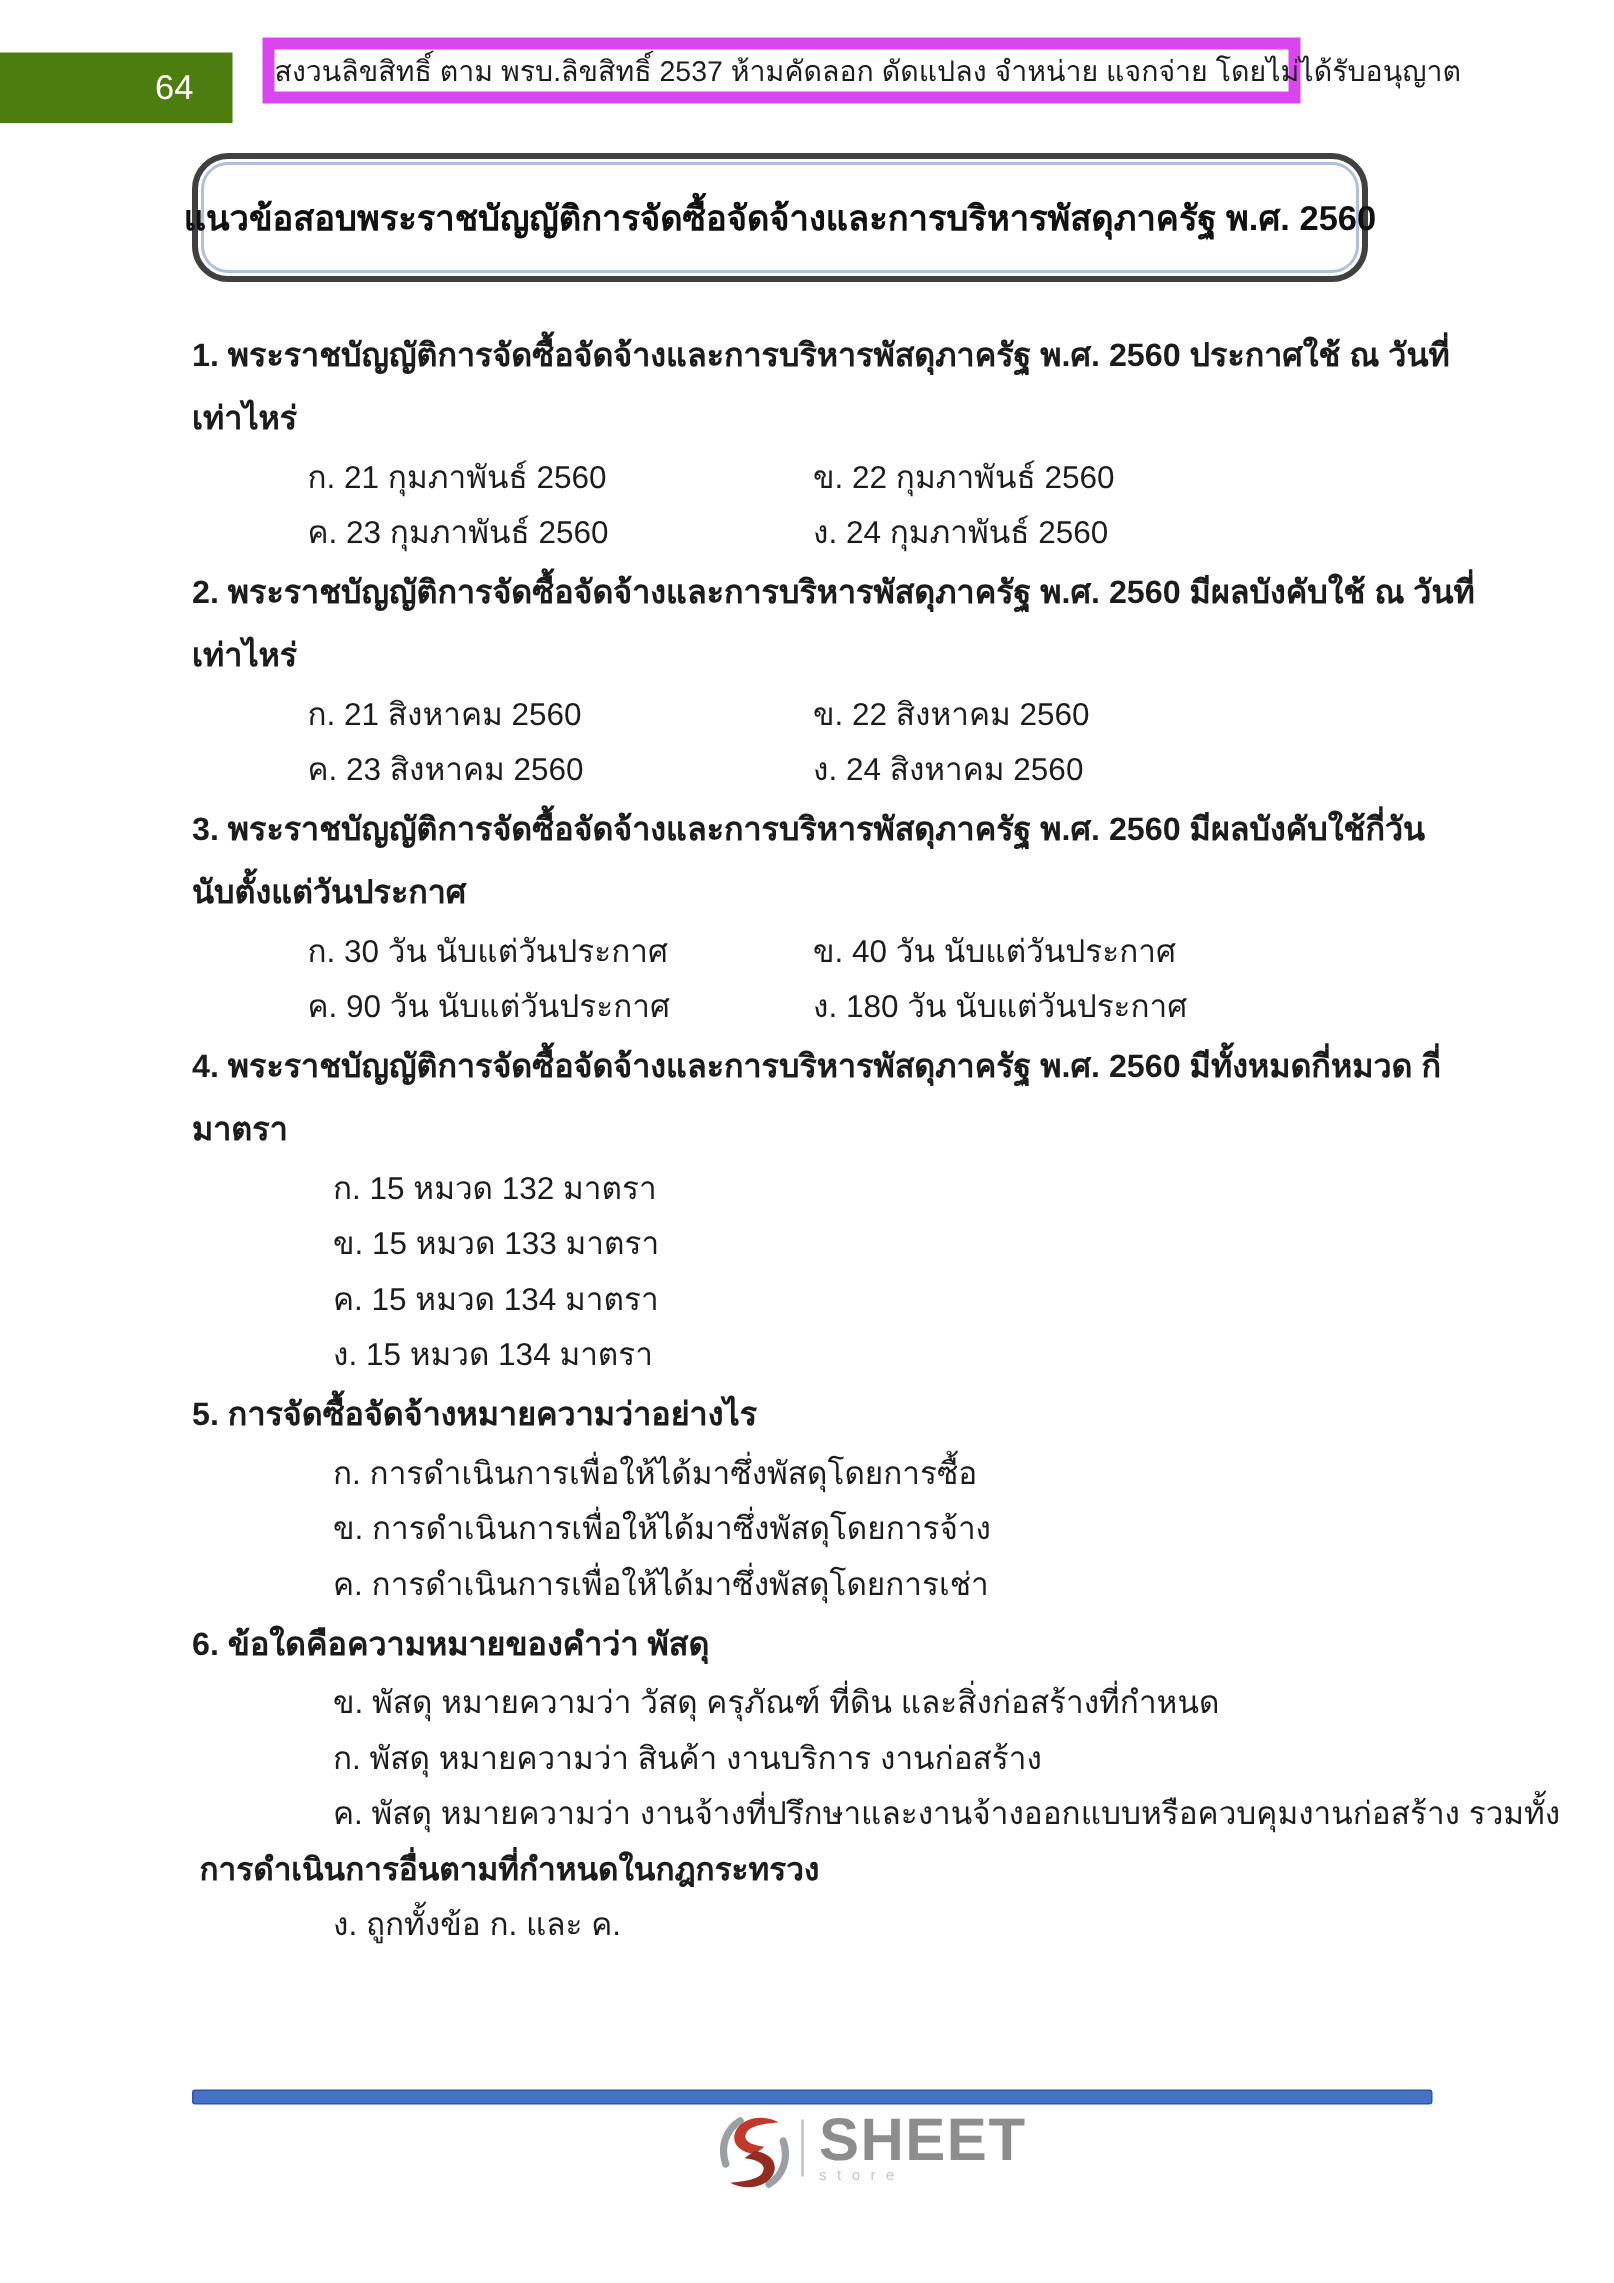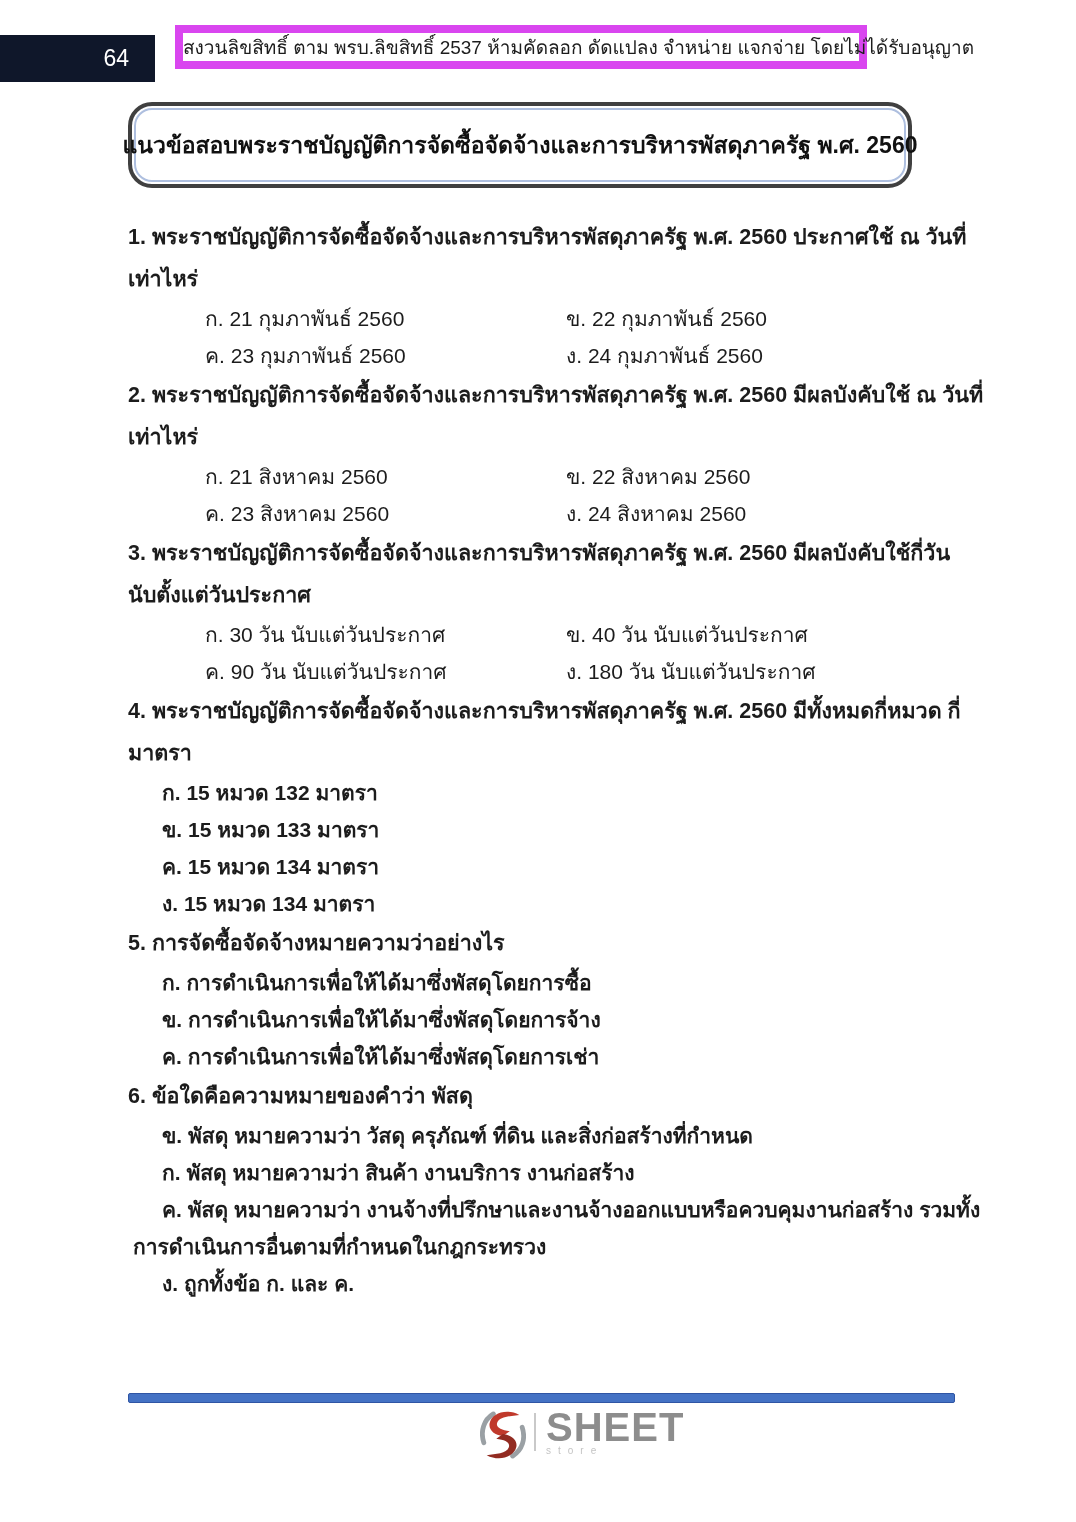--- a/index.html
+++ b/index.html
@@ -11,21 +11,21 @@
     background:#ffffff;
     font-family:"Liberation Sans","DejaVu Sans",sans-serif;
     color:#1c1c1c;
     overflow:hidden;
   }
 
   
   .page-number-box {
     position:absolute; left:0; top:35px;
     width:155px; height:47px;
-    background:#0f172a; color:#ffffff;
+    background:#4d7c0f; color:#ffffff;
     display:flex; align-items:center; justify-content:flex-end;
     padding-right:26px;
     font-size:23px;
   }
   .copyright-box {
     position:absolute; left:175px; top:25px;
     width:692px; height:44px;
     border:8px solid #d946ef;
     background:#ffffff;
     display:flex; align-items:center; justify-content:flex-start;
@@ -51,28 +51,28 @@
   .content {
     position:absolute; left:128px; top:216px; width:822px;
   }
   .stem {
     margin:0;
     font-weight:bold;
     font-size:21.5px;
     line-height:42px;
     white-space:nowrap;
   }
-  .opt-row { display:flex;gap:24px; }
+  .opt-row { display:flex; }
   .opt {
     font-size:21px;
     line-height:37px;
     white-space:nowrap;
   }
   .c1 { margin-left:77px; width:337px; }
-  .stack { display:block; margin-left:34px;font-weight:bold; }
+  .stack { display:block; margin-left:94px; }
   .cont { display:block; margin-left:5px;font-weight:bold; }
 
   
   .footer-bar {
     position:absolute; left:128px; top:1393px;
     width:827px; height:10px;
     background:#4472c4;
     border:1px solid #2f55a4;
     border-radius:2px;
   }

